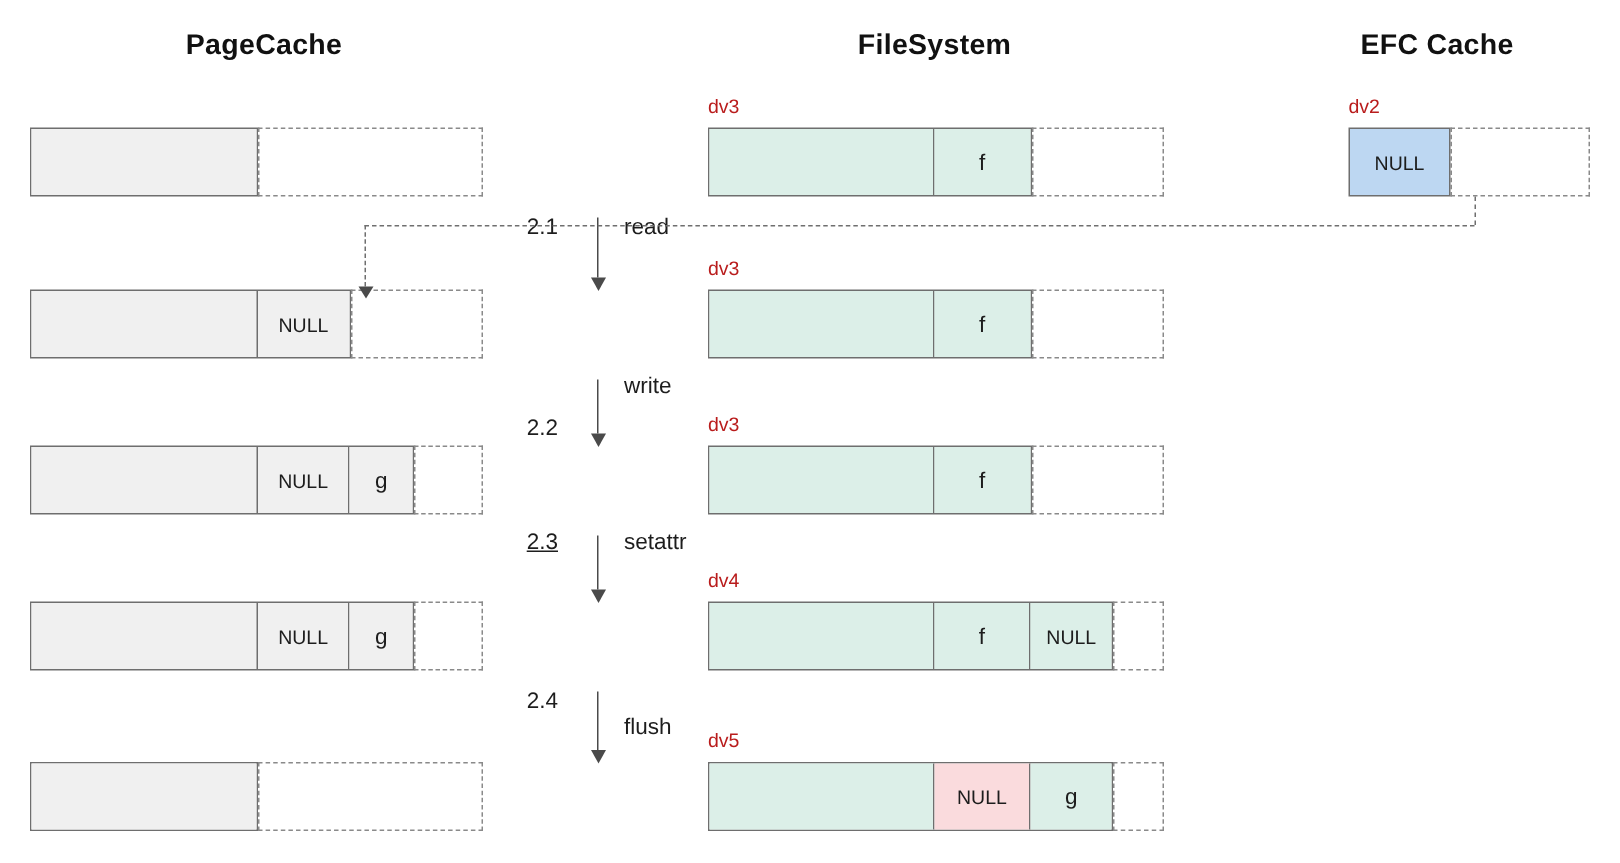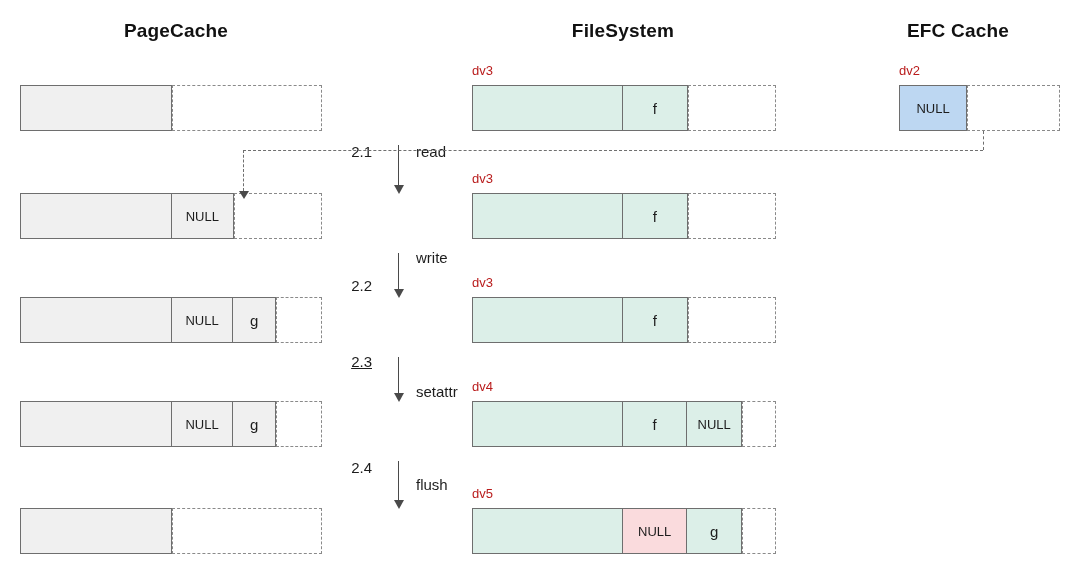--- a/index.html
+++ b/index.html
@@ -201,21 +201,21 @@
     <div class="arrow-head" style="left: 398.7px; top: 185px;"></div>
     <div class="step-num" style="left: 372px; top: 143px;">2.1</div>
     <div class="step-op" style="left: 416px; top: 143px;">read</div>
     <div class="arrow-line" style="left: 398px; top: 253px; height: 36px;"></div>
     <div class="arrow-head" style="left: 398.7px; top: 289px;"></div>
     <div class="step-num" style="left: 372px; top: 261px; margin-top: 16px;">2.2</div>
     <div class="step-op" style="left: 416px; top: 249px;">write</div>
     <div class="arrow-line" style="left: 398px; top: 357px; height: 36px;"></div>
     <div class="arrow-head" style="left: 398.7px; top: 393px;"></div>
     <div class="step-num" style="left: 372px; top: 353px; text-decoration: underline;">2.3</div>
-    <div class="step-op" style="left: 416px; top: 353px; margin-top: 30px;">setattr</div>
+    <div class="step-op" style="left: 416px; top: 353px;">setattr</div>
     <div class="arrow-line" style="left: 398px; top: 461px; height: 39px;"></div>
     <div class="arrow-head" style="left: 398.7px; top: 500px;"></div>
     <div class="step-num" style="left: 372px; top: 458.5px;">2.4</div>
     <div class="step-op" style="left: 416px; top: 476px;">flush</div>
     <div class="conn-v" style="left: 983px; top: 131px; height: 19px;"></div>
     <div class="conn-h" style="left: 243px; top: 150px; width: 740px;"></div>
     <div class="conn-v" style="left: 243px; top: 150px; height: 41px;"></div>
     <div class="conn-head" style="left: 243.7px; top: 191px;"></div>
   </div>
 

